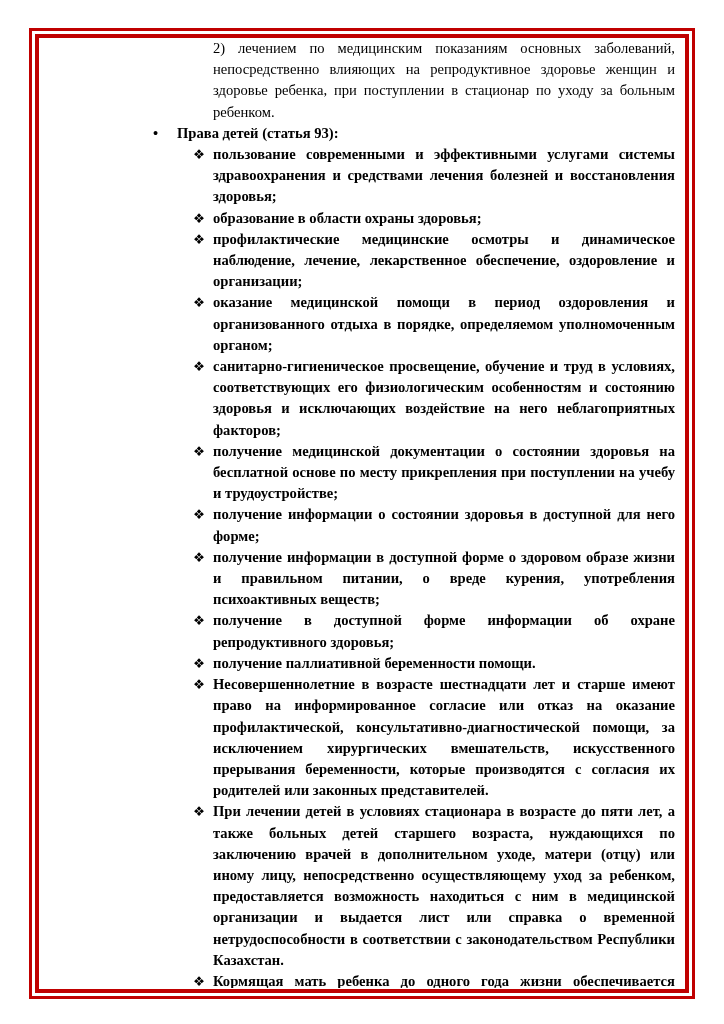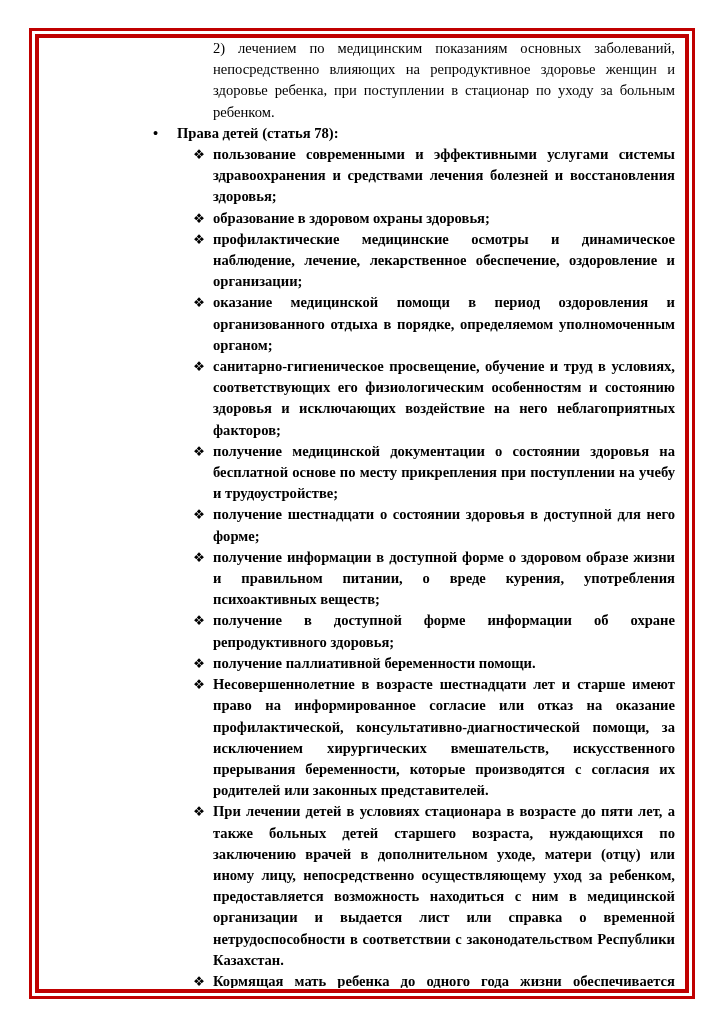--- a/index.html
+++ b/index.html
@@ -127,52 +127,52 @@
   <div id="frame-outer"></div>
   <div id="frame-inner"></div>
 
   <div id="content">
 
     <p class="para lead-para">2) лечением по медицинским показаниям основных заболеваний, непосредственно влияющих на репродуктивное здоровье женщин и здоровье ребенка, при поступлении в стационар по уходу за больным ребенком.</p>
 
     <ul class="l1">
       <li class="l1-item">
         <span class="l1-bullet">•</span>
-        <span>Права детей (статья 78):</span>
+        <span>Права детей (статья 93):</span>
       </li>
     </ul>
 
     <ul class="l2" id="rights-list">
         <li class="l2-item">
           <span class="l2-bullet">❖</span>
           <span class="l2-text">пользование современными и эффективными услугами системы здравоохранения и средствами лечения болезней и восстановления здоровья;</span>
         </li>
         <li class="l2-item">
           <span class="l2-bullet">❖</span>
-          <span class="l2-text">образование в здоровом охраны здоровья;</span>
+          <span class="l2-text">образование в области охраны здоровья;</span>
         </li>
         <li class="l2-item">
           <span class="l2-bullet">❖</span>
           <span class="l2-text">профилактические медицинские осмотры и динамическое наблюдение, лечение, лекарственное обеспечение, оздоровление и организации;</span>
         </li>
         <li class="l2-item">
           <span class="l2-bullet">❖</span>
           <span class="l2-text">оказание медицинской помощи в период оздоровления и организованного отдыха в порядке, определяемом уполномоченным органом;</span>
         </li>
         <li class="l2-item">
           <span class="l2-bullet">❖</span>
           <span class="l2-text">санитарно-гигиеническое просвещение, обучение и труд в условиях, соответствующих его физиологическим особенностям и состоянию здоровья и исключающих воздействие на него неблагоприятных факторов;</span>
         </li>
         <li class="l2-item">
           <span class="l2-bullet">❖</span>
           <span class="l2-text">получение медицинской документации о состоянии здоровья на бесплатной основе по месту прикрепления при поступлении на учебу и трудоустройстве;</span>
         </li>
         <li class="l2-item">
           <span class="l2-bullet">❖</span>
-          <span class="l2-text">получение шестнадцати о состоянии здоровья в доступной для него форме;</span>
+          <span class="l2-text">получение информации о состоянии здоровья в доступной для него форме;</span>
         </li>
         <li class="l2-item">
           <span class="l2-bullet">❖</span>
           <span class="l2-text">получение информации в доступной форме о здоровом образе жизни и правильном питании, о вреде курения, употребления психоактивных веществ;</span>
         </li>
         <li class="l2-item">
           <span class="l2-bullet">❖</span>
           <span class="l2-text">получение в доступной форме информации об охране репродуктивного здоровья;</span>
         </li>
         <li class="l2-item">

